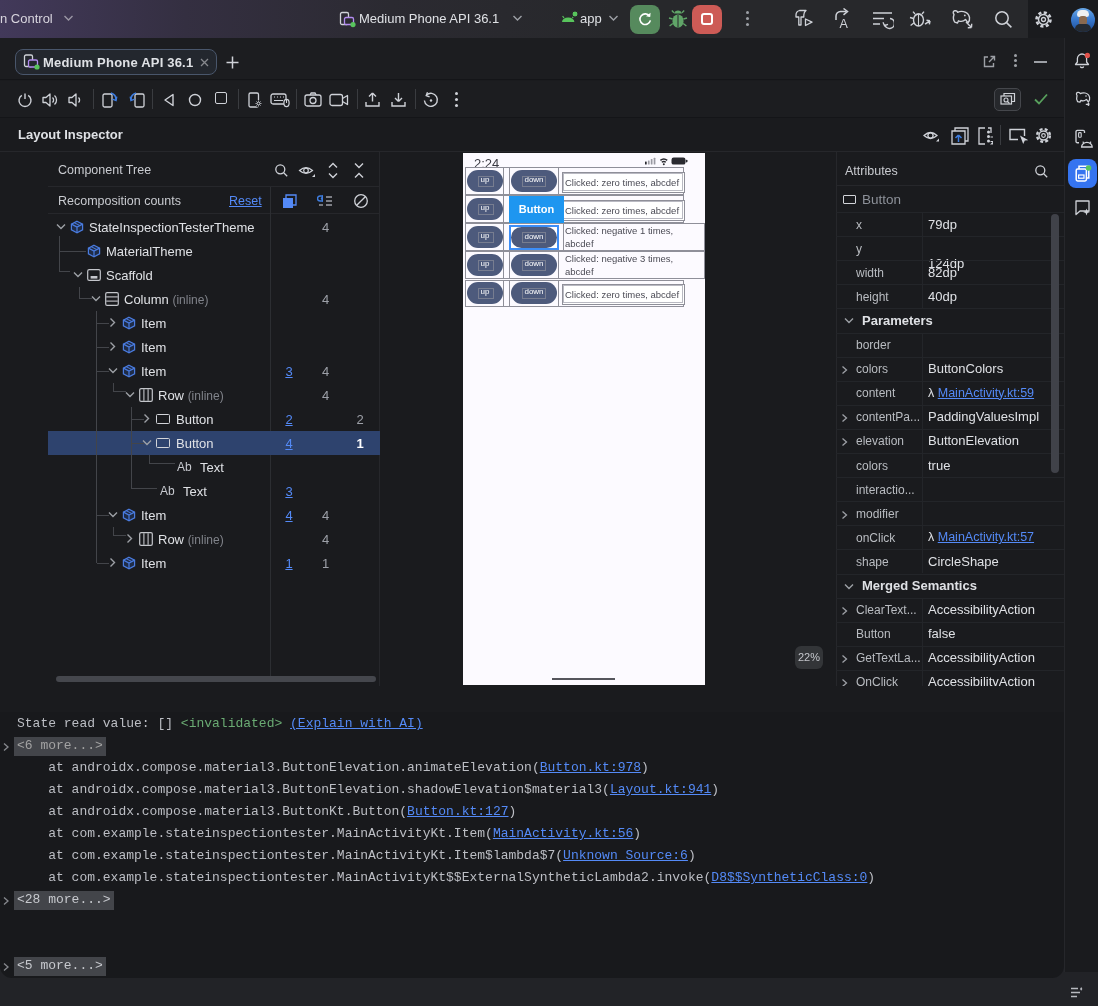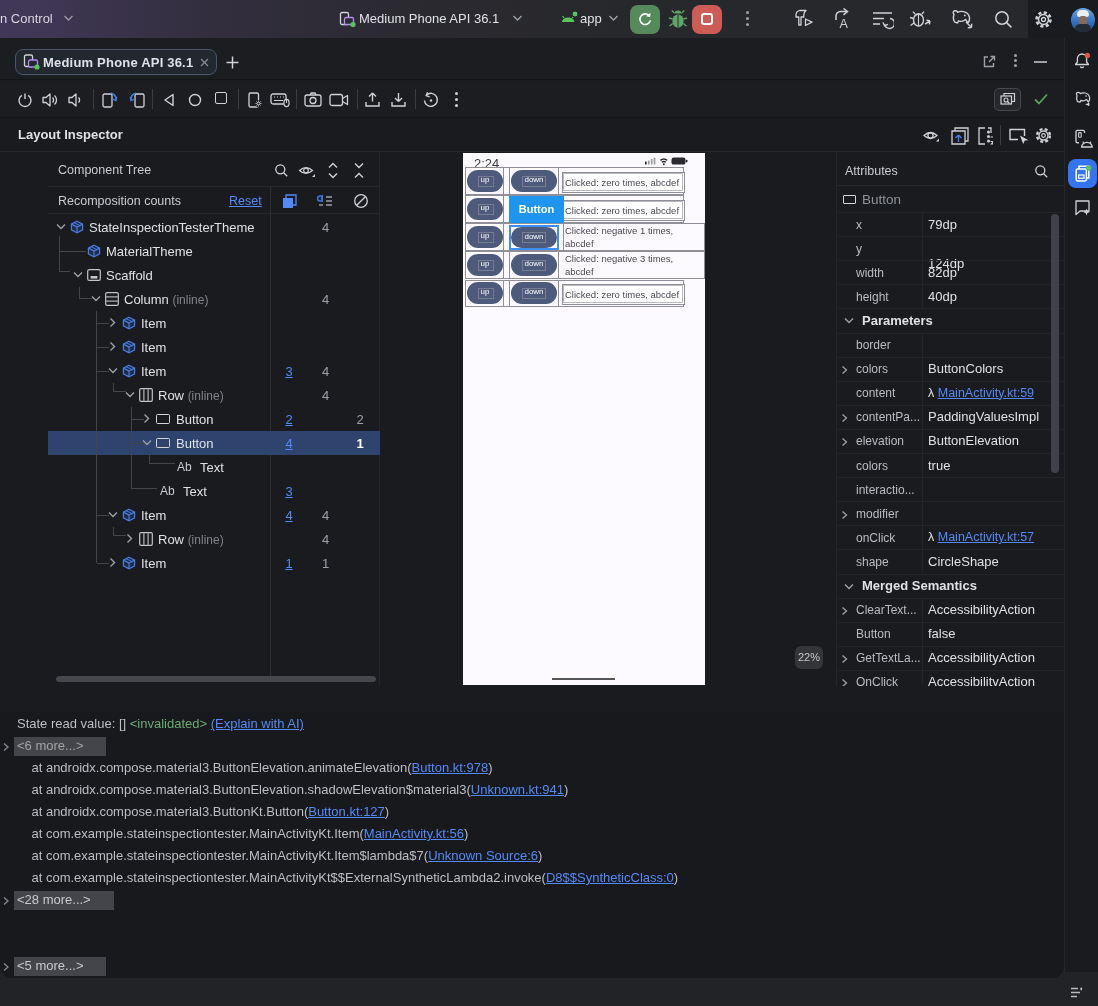--- a/index.html
+++ b/index.html
@@ -654,29 +654,29 @@
     <div class="abs" style="left:0;top:517.9px;width:228px;height:1px;background:#232529;"></div>
     <div class="abs" style="left:86px;top:518.9px;width:1px;height:23.1px;background:#232529;"></div>
     <svg class="ic" style="left:5px;top:526.4px" width="7" height="10" viewBox="0 0 7 10">
         <path d="M1.5 1.5 L5.5 5 L1.5 8.5" stroke="#9da0a6" stroke-width="1.3" fill="none"></path>
       </svg>
     <div class="abs" style="left:20px;top:523.4px;font-size:12px;color:#b9bcc1;">OnClick</div>
     <div class="abs" style="left:92px;top:522.4px;font-size:13px;color:#dfe1e5;">AccessibilityAction</div>
     <div class="abs" style="left:215px;top:62px;width:8px;height:259px;background:#404249;border-radius:4px;"></div>
   </div>
 
-  <div class="abs" id="console" style="z-index:2;left:0;top:712px;width:1064px;height:266px;background:#18191c;border-radius:0 0 12px 12px;font-family:Liberation Sans, sans-serif;font-size:13px;color:#bcbec4;">
+  <div class="abs" id="console" style="z-index:2;left:0;top:712px;width:1064px;height:266px;background:#18191c;border-radius:0 0 12px 12px;font-family:Liberation Mono, monospace;font-size:13px;color:#bcbec4;">
     <div class="abs" style="left:17px;top:4px;white-space:pre;">State read value: [] <span style="color:#6aab73;">&lt;invalidated&gt;</span> <span style="color:#548af7;text-decoration:underline;">(Explain with AI)</span></div>
     <svg class="ic" style="left:2px;top:30px" width="8" height="10" viewBox="0 0 8 10">
         <path d="M2 1.5 L6 5 L2 8.5" stroke="#87898e" stroke-width="1.3" fill="none"></path>
       </svg>
     <div class="abs" style="left:14px;top:25px;width:92px;height:19px;background:#43454a;"></div>
     <div class="abs" style="left:17px;top:26px;white-space:pre;color:#a3a3a3;">&lt;6 more...&gt;</div>
     <div class="abs" style="left:17px;top:48px;white-space:pre;">    at androidx.compose.material3.ButtonElevation.animateElevation(<span style="color:#548af7;text-decoration:underline;">Button.kt:978</span>)</div>
-    <div class="abs" style="left:17px;top:70px;white-space:pre;">    at androidx.compose.material3.ButtonElevation.shadowElevation$material3(<span style="color:#548af7;text-decoration:underline;">Unknown.kt:941</span>)</div>
+    <div class="abs" style="left:17px;top:70px;white-space:pre;">    at androidx.compose.material3.ButtonElevation.shadowElevation$material3(<span style="color:#548af7;text-decoration:underline;">Layout.kt:941</span>)</div>
     <div class="abs" style="left:17px;top:92px;white-space:pre;">    at androidx.compose.material3.ButtonKt.Button(<span style="color:#548af7;text-decoration:underline;">Button.kt:127</span>)</div>
     <div class="abs" style="left:17px;top:114px;white-space:pre;">    at com.example.stateinspectiontester.MainActivityKt.Item(<span style="color:#548af7;text-decoration:underline;">MainActivity.kt:56</span>)</div>
     <div class="abs" style="left:17px;top:136px;white-space:pre;">    at com.example.stateinspectiontester.MainActivityKt.Item$lambda$7(<span style="color:#548af7;text-decoration:underline;">Unknown Source:6</span>)</div>
     <div class="abs" style="left:17px;top:158px;white-space:pre;">    at com.example.stateinspectiontester.MainActivityKt$$ExternalSyntheticLambda2.invoke(<span style="color:#548af7;text-decoration:underline;">D8$$SyntheticClass:0</span>)</div>
     <svg class="ic" style="left:2px;top:184px" width="8" height="10" viewBox="0 0 8 10">
         <path d="M2 1.5 L6 5 L2 8.5" stroke="#87898e" stroke-width="1.3" fill="none"></path>
       </svg>
     <div class="abs" style="left:14px;top:179px;width:100px;height:19px;background:#43454a;"></div>
     <div class="abs" style="left:17px;top:180px;white-space:pre;color:#c7c9ce;text-align:center;">&lt;28 more...&gt;</div>
     <svg class="ic" style="left:2px;top:250px" width="8" height="10" viewBox="0 0 8 10">

